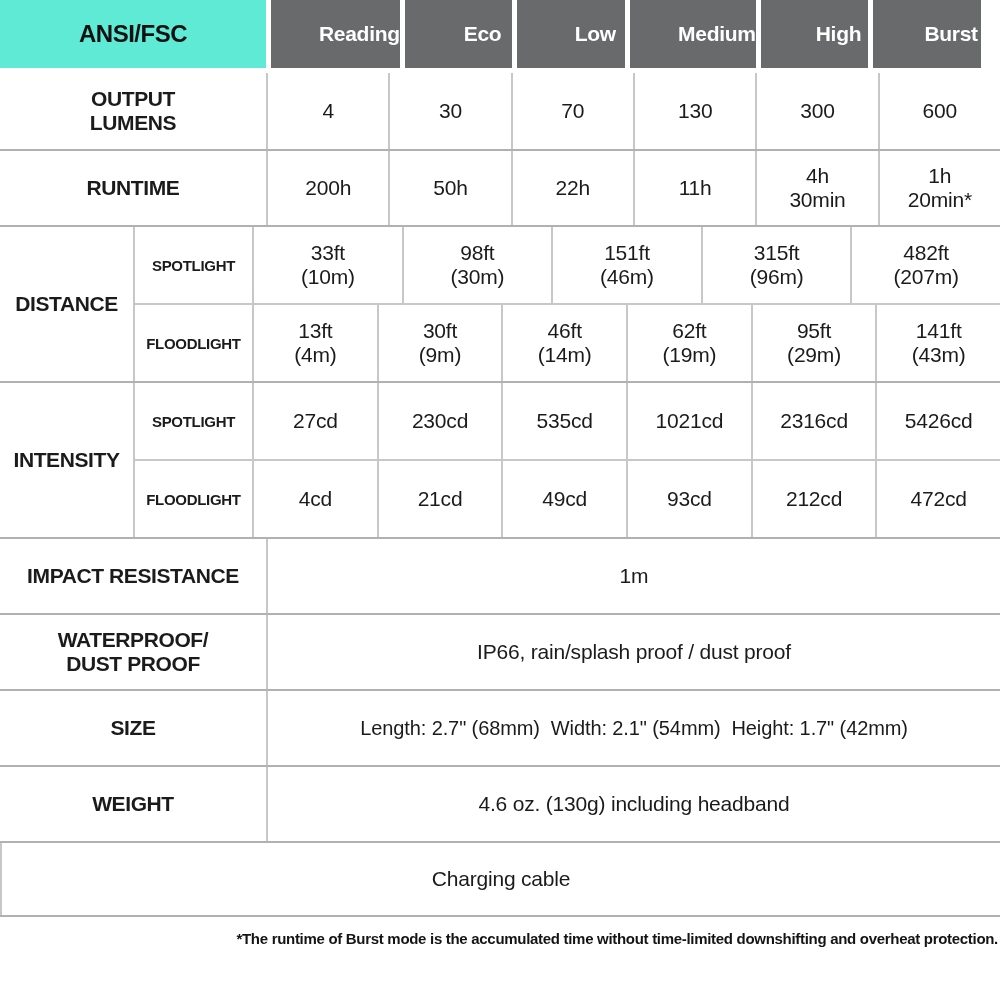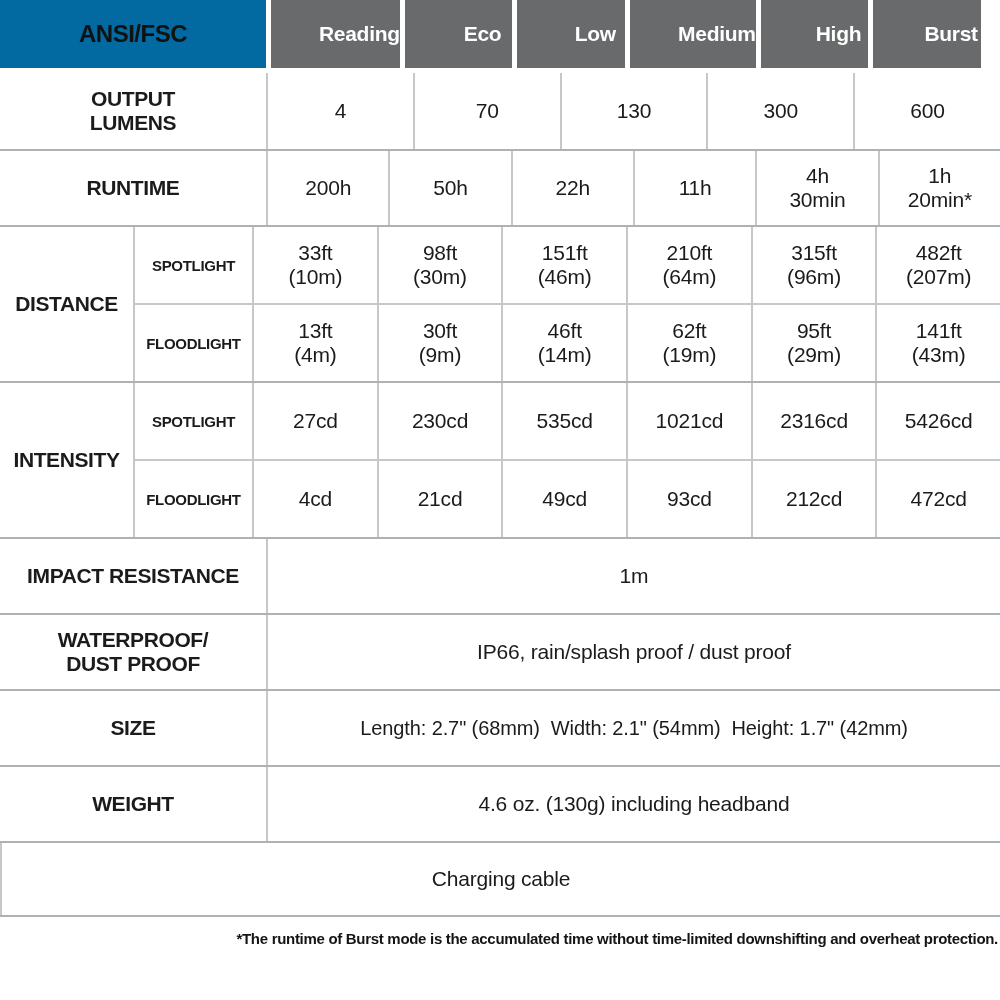--- a/index.html
+++ b/index.html
@@ -9,21 +9,21 @@
     font-family: "Liberation Sans", sans-serif;
     color: #1b1b1b;
     -webkit-font-smoothing: antialiased;
   }
   .spec-table { width: 1000px; }
 
   
   .header-row { display: flex; height: 68px; margin-bottom: 5px; }
   .corner-cell {
     width: 266px; box-sizing: border-box;
-    background: #0369a1;
+    background: #5eead4;
     display: flex; align-items: center; justify-content: center;
     font-weight: bold; font-size: 24px; letter-spacing: -0.5px;
     color: #111;
   }
   .mode-cell {
     flex: 1; margin-left: 5px;
     background: #696a6c; color: #ffffff;
     display: flex; align-items: center; justify-content: center;
     font-weight: bold; font-size: 21px; letter-spacing: -0.3px; padding-left: 48px;
   }
@@ -85,20 +85,21 @@
     <div class="mode-cell">Low</div>
     <div class="mode-cell">Medium</div>
     <div class="mode-cell">High</div>
     <div class="mode-cell">Burst</div>
   </div>
 
   <div class="row row-h first">
     <div class="cell c-span lbl">OUTPUT
 LUMENS</div>
     <div class="cell c-val val">4</div>
+    <div class="cell c-val val">30</div>
     <div class="cell c-val val">70</div>
     <div class="cell c-val val">130</div>
     <div class="cell c-val val">300</div>
     <div class="cell c-val val">600</div>
   </div>
 
   <div class="row row-h">
     <div class="cell c-span lbl">RUNTIME</div>
     <div class="cell c-val val">200h</div>
     <div class="cell c-val val">50h</div>
@@ -114,22 +115,20 @@
     <div class="g-label lbl">DISTANCE</div>
     <div class="g-body">
       <div class="g-row">
         <div class="cell c-sub sub">SPOTLIGHT</div>
         <div class="cell c-val val">33ft
 (10m)</div>
         <div class="cell c-val val">98ft
 (30m)</div>
         <div class="cell c-val val">151ft
 (46m)</div>
-        <div class="cell c-val val">210ft
-(64m)</div>
         <div class="cell c-val val">315ft
 (96m)</div>
         <div class="cell c-val val">482ft
 (207m)</div>
       </div>
       <div class="g-row">
         <div class="cell c-sub sub">FLOODLIGHT</div>
         <div class="cell c-val val">13ft
 (4m)</div>
         <div class="cell c-val val">30ft

